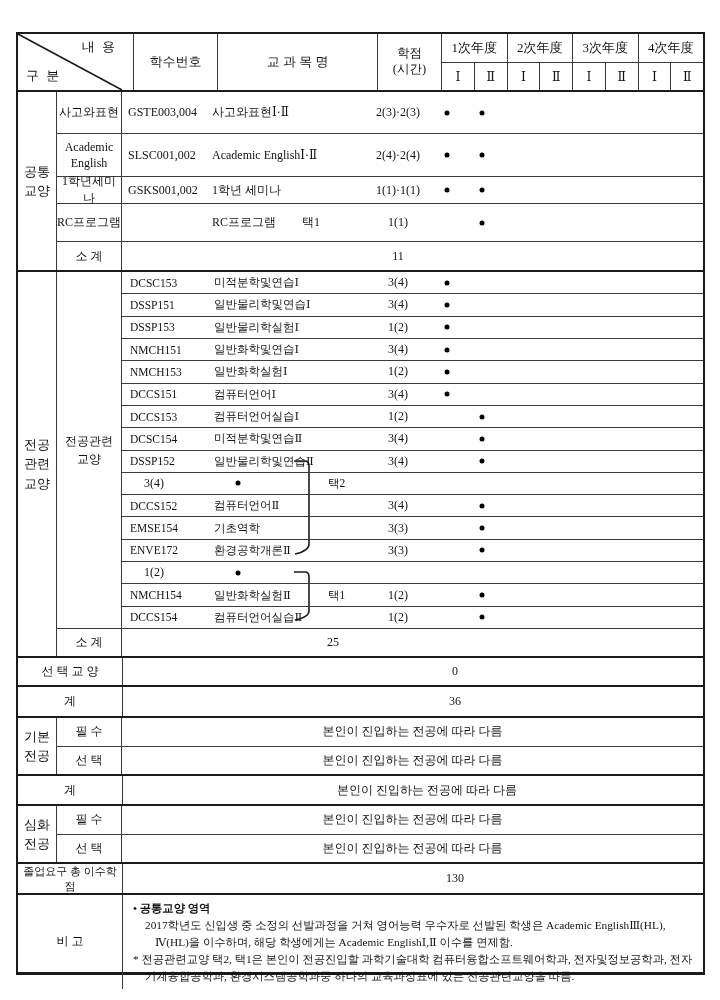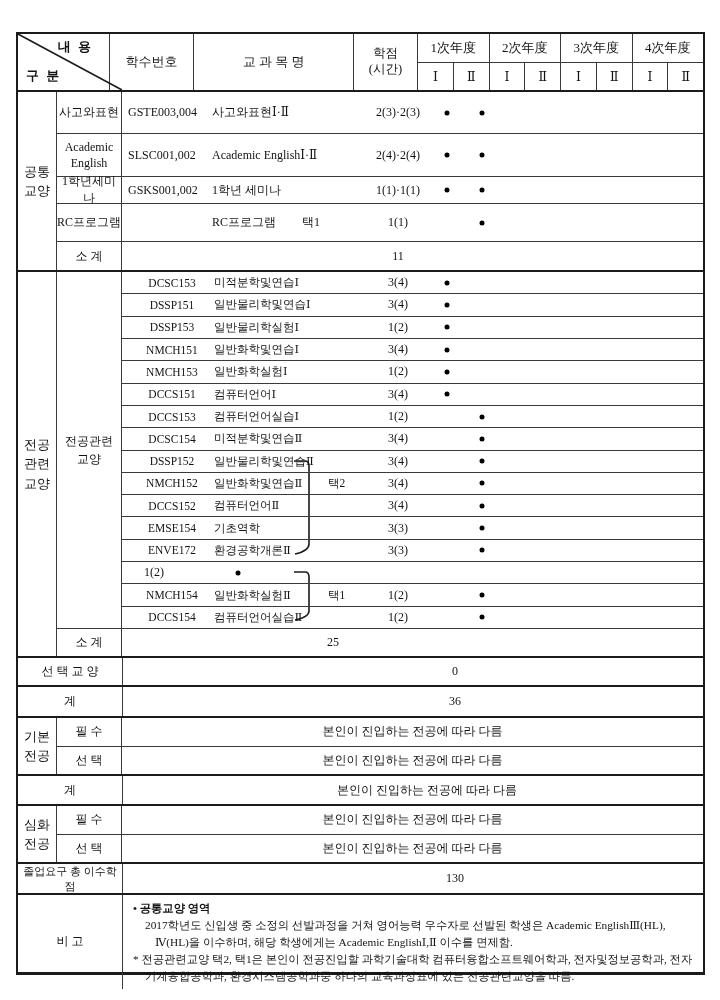--- a/index.html
+++ b/index.html
@@ -8,21 +8,21 @@
   .tbl{position:absolute;left:16px;top:32px;width:689px;height:943px;
        border:2px solid #1b1b1b;border-bottom:3px solid #1b1b1b;box-sizing:border-box;
        display:flex;flex-direction:column;}
   .cell{box-sizing:border-box;}
   .thin-r{border-right:1.2px solid #3a3a3a;}
   .thin-b{border-bottom:1.2px solid #3a3a3a;}
   .thick-b{border-bottom:2px solid #1b1b1b;}
   .ctr{display:flex;align-items:center;justify-content:center;text-align:center;}
   
   .hdr{height:56px;flex:none;display:flex;border-bottom:2px solid #1b1b1b;font-size:13px;}
-  .corner{width:92px;flex:none;position:relative;font-weight:bold;}
+  .corner{width:116px;flex:none;position:relative;}
   .corner svg{position:absolute;left:0;top:0;}
   .corner .tr{position:absolute;right:16px;top:4px;letter-spacing:2px;}
   .corner .bl{position:absolute;left:8px;bottom:5px;letter-spacing:2px;}
   .hcell{flex:none;}
   .years{flex:1;display:flex;flex-direction:column;}
   .yrow{height:28px;display:flex;border-bottom:1.2px solid #3a3a3a;}
   .yrow .ycell{flex:1;}
   .srow{flex:1;display:flex;}
   .srow .scell{flex:1;font-size:12.5px;}
   .credit-h{width:64px;font-size:12.5px;line-height:1.25;flex-direction:column;}
@@ -46,21 +46,21 @@
   .rc-wrap{padding-left:90px;}
   .rc-sel{margin-left:26px;}
   
   .sec-major{height:384px;flex:none;display:flex;border-bottom:2px solid #1b1b1b;}
   .major-top{height:356px;flex:none;display:flex;border-bottom:1.2px solid #3a3a3a;}
   .naeyong-m{width:65px;flex:none;font-size:12px;line-height:1.5;}
   .course-rows{flex:1;position:relative;display:flex;flex-direction:column;min-width:0;}
   .crow{flex:1;display:flex;align-items:center;border-bottom:1.2px solid #3a3a3a;
         font-size:11.5px;position:relative;}
   .crow:last-child{border-bottom:none;}
-  .cn3{width:244px;flex:none;display:flex;align-items:center;padding-left:8px;box-sizing:border-box;text-align:center;}
+  .cn3{width:244px;flex:none;display:flex;align-items:center;padding-left:8px;box-sizing:border-box;}
   .sel-label{position:absolute;left:206px;font-size:11.5px;}
   .bracket-svg{position:absolute;left:0;top:0;pointer-events:none;}
   .sogye-row{flex:1;display:flex;align-items:center;font-size:12px;}
   .spacer179{width:179px;flex:none;}
   
   .srow1{flex:none;display:flex;align-items:center;font-size:12px;gap:28px;}
   .h27{height:27px;} .h29{height:29px;} .h28{height:28px;}
   .label104{width:104px;flex:none;align-self:stretch;display:flex;align-items:center;
             justify-content:center;text-align:center;font-size:12px;}
   .fulltext{flex:1;text-align:center;font-size:12px;}
@@ -293,24 +293,20 @@
       <span class="code">DSSP152</span>
       <span>일반물리학및연습Ⅱ</span>
     </div>
     <span class="sel-label"></span>
     <div class="credit">3(4)</div>
     <div class="sems">
                   <span class="dot s1"></span>
                 </div>
   </div>
               <div class="crow">
-    <div class="cn3">
-      <span class="code">NMCH152</span>
-      <span>일반화학및연습Ⅱ</span>
-    </div>
     <span class="sel-label">택2</span>
     <div class="credit">3(4)</div>
     <div class="sems">
                   <span class="dot s1"></span>
                 </div>
   </div>
               <div class="crow">
     <div class="cn3">
       <span class="code">DCCS152</span>
       <span>컴퓨터언어Ⅱ</span>

